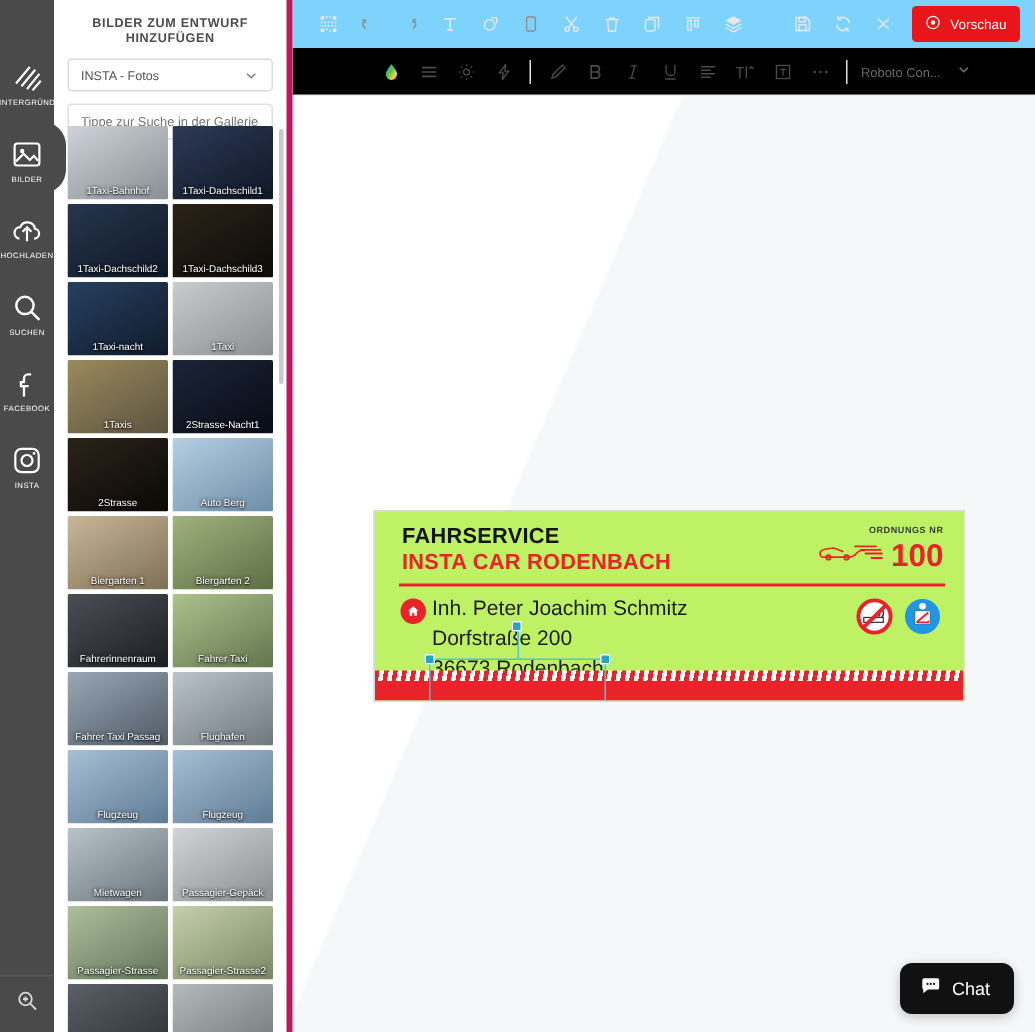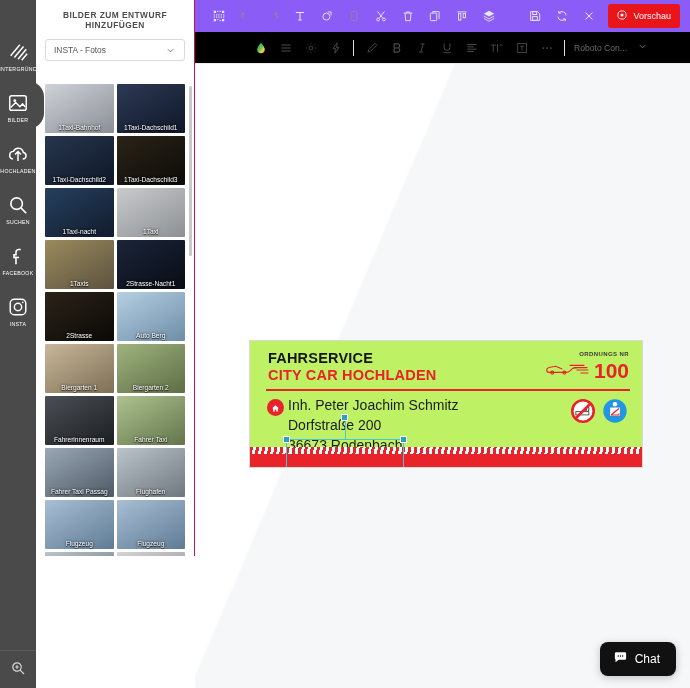--- a/index.html
+++ b/index.html
@@ -45,23 +45,23 @@
   }
   .rail-bottom {
     position:absolute; bottom: 0; left:0; width: 36px; height: 38px;
     display:flex; align-items:center; justify-content:center;
     border-top: 1px solid #5a5a5a;
   }
   .rail-bottom svg { width:16px; height:16px; color:#d8d8d8; }
 
   
   .panel {
-    width: 159px; flex: 0 0 159px; height: 556px;
+    width: 159px; flex: 0 0 159px; height: 688px;
     background: #fff; position: relative;
-    border-right: 1px solid #be185d;
+    border-right: 4px solid #be185d;
     z-index: 4;
   }
   .panel-title {
     font-size: 8.4px; font-weight: bold; color: #4d4d4d;
     letter-spacing: .45px; text-align: center;
     padding: 10px 4px 9px 4px;
   }
   .panel-field {
     margin: 0 9px 8px 9px;
     height: 22px;
@@ -105,21 +105,21 @@
   }
   .pscroll {
     position:absolute; top: 86px; right: 2px; width: 3px; height: 170px;
     background: #c9c9c9; border-radius: 2px; cursor: pointer;
   }
 
   
   .main { flex: 1 1 auto; height: 688px; position: relative; background:#f7f8f9; }
 
   .toolbar1 {
-    height: 32px; background: #8b5cf6;
+    height: 32px; background: #7dd3fc;
     display:flex; align-items:center; padding: 0 10px;
     gap: 0px;
   }
   .tb-btn {
     width: 27px; height: 24px; display:flex; align-items:center; justify-content:center;
     cursor: pointer; color: #e8e8e8; border-radius:2px;
   }
   .tb-btn.dim { color: #8e8e8e; }
   .tb-btn svg { width: 14px; height: 14px; display:block; }
   .tb-spacer { flex: 1 1 auto; }
@@ -303,20 +303,21 @@
 
     <div class="panel-field">
       <span>INSTA - Fotos</span>
       <span class="chev">
         <svg viewBox="0 0 24 24" fill="none" stroke="currentColor" stroke-width="2">
             <path d="M6 9l6 6 6-6"></path>
           </svg>
       </span>
     </div>
 
+    <input class="panel-search" placeholder="Tippe zur Suche in der Gallerie" style="">
 
     <div class="gallery" id="gallery">
         <div class="thumb">
           <div class="ph" style="background: linear-gradient(150deg, rgb(207, 211, 216) 0%, rgb(138, 143, 150) 100%);"></div>
           <div class="cap">1Taxi-Bahnhof</div>
         </div>
         <div class="thumb">
           <div class="ph" style="background: linear-gradient(150deg, rgb(44, 58, 85) 0%, rgb(16, 23, 39) 100%);"></div>
           <div class="cap">1Taxi-Dachschild1</div>
         </div>
@@ -645,21 +646,21 @@
         </span>
       </div>
     </div>
 
     <div class="canvas-wrap">
       <div class="canvas-diag"></div>
 
       <div class="card">
         <div class="card-head">
           <div class="c-t1">FAHRSERVICE</div>
-          <div class="c-t2">CITY CAR HOCHLADEN</div>
+          <div class="c-t2">INSTA CAR RODENBACH</div>
           <div class="c-ordnr">
             <div class="c-ordnr-lbl">ORDNUNGS NR</div>
             <div class="c-ordnr-row">
               <span>
                 <svg width="48" height="14" viewBox="0 0 48 14" fill="none" stroke="#e8232a" stroke-width="1.1">
                   <path d="M7 10.4h17.5c1.2 0 2.2-.4 3.2-1.3l2.4-2.2c.7-.6 1.4-.9 2.3-.9h2.3"></path>
                   <path d="M7 10.4a2.3 2.3 0 0 1-2.3-2.3c0-1.6 1.6-2.6 3.4-2.9l4.2-.7c1-.2 1.7-.2 2.6.2l5.4 2.2"></path>
                   <circle cx="10.3" cy="10.6" r="1.5"></circle>
                     <circle cx="22.3" cy="10.6" r="1.5"></circle>
                   <path d="M28 3.3h14M32 5.6h13M35 8h11M39 11h7" stroke-width="1.2" stroke-linecap="round"></path>

